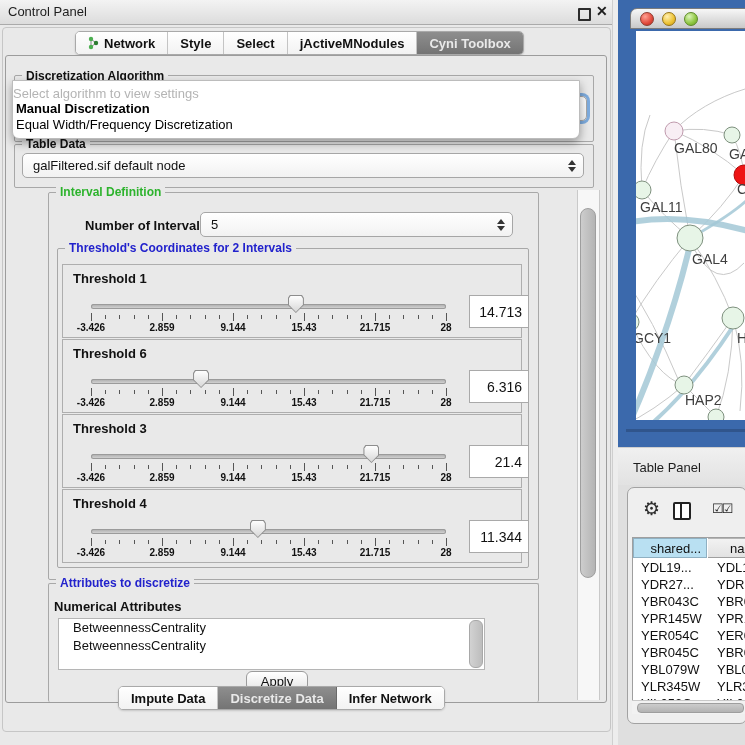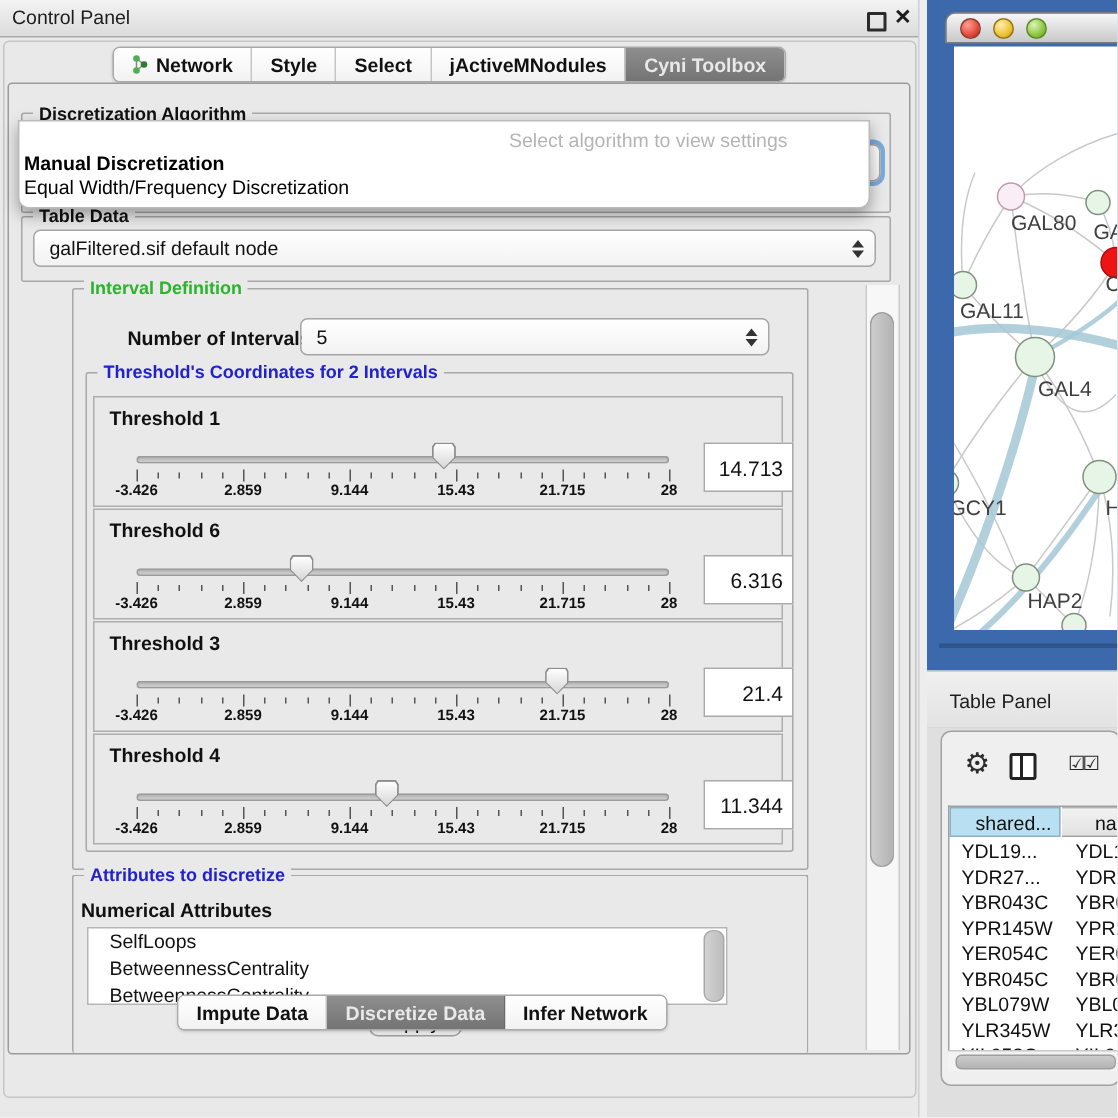--- a/index.html
+++ b/index.html
@@ -26,21 +26,21 @@
   .gt-green{color:#2db32d;}
   .gt-blue{color:#2222cc;}
 
   .combo{position:absolute;background:linear-gradient(#ffffff,#f2f2f2);border:1px solid #a6a6a6;border-radius:5px;font-size:13px;color:#111;display:flex;align-items:center;padding-left:10px;box-shadow:inset 0 1px 0 #fff;}
   .combo .arrows{position:absolute;right:7px;top:50%;transform:translateY(-50%);display:flex;flex-direction:column;gap:2px;}
   .tri-up{width:0;height:0;border-left:4px solid transparent;border-right:4px solid transparent;border-bottom:5px solid #333;}
   .tri-dn{width:0;height:0;border-left:4px solid transparent;border-right:4px solid transparent;border-top:5px solid #333;}
   .combo.focused{box-shadow:0 0 0 3px rgba(88,150,216,.75);}
 
   #algo-popup{left:12px;top:80px;width:566px;height:57px;background:#fff;border:1px solid #bcbcbc;border-radius:0 0 7px 7px;box-shadow:0 4px 10px rgba(0,0,0,.35);z-index:40;}
-  #algo-popup .hint{position:absolute;left:0;top:5px;width:480px;text-align:right;font-size:13px;color:#b4b4b4;margin-left:32px;}
+  #algo-popup .hint{position:absolute;left:0;top:5px;width:480px;text-align:left;font-size:13px;color:#b4b4b4;}
   #algo-popup .opt{position:absolute;left:3px;font-size:13px;color:#000;white-space:nowrap;}
 
   
   .vtrack{position:absolute;background:#f7f7f7;border-left:1px solid #c9c9c9;border-right:1px solid #c9c9c9;}
   .vthumb{position:absolute;border-radius:8px;background:linear-gradient(90deg,#cdcdcd,#b4b4b4);border:1px solid #9e9e9e;}
 
   
   .tbox{position:absolute;left:62px;width:458px;height:72px;background:#e9e9e9;border:1px solid #aeaeae;}
   .tbox .tlabel-main{position:absolute;left:10px;top:6px;font-size:13px;font-weight:700;color:#111;}
   .track{position:absolute;left:28px;top:39px;width:355px;height:5px;border-radius:3px;background:linear-gradient(#a9a9a9,#dadada);box-shadow:inset 0 0 0 1px #9b9b9b;}
@@ -342,30 +342,29 @@
         <div class="vbox">11.344</div>
       </div>
     </div>
 
   <div class="group" style="left:48px;top:583px;width:489px;height:118px;border-bottom:none;">
     <span class="group-title gt-blue">Attributes to discretize</span>
   </div>
   <div class="abs" style="left:54px;top:599px;font-size:13px;font-weight:700;color:#111;">Numerical Attributes</div>
   <div class="abs" id="attr-list">
     <div id="attr-items">
-        <div class="item">SelfLoops</div>
         <div class="item">BetweennessCentrality</div>
         <div class="item">BetweennessCentrality</div>
       </div>
     <div id="attr-scroll"></div>
   </div>
 
   <button class="abs" id="apply-btn">Apply</button>
 
-  <div class="abs" id="bottom-tabs" style="left:118px;top:663px;">
+  <div class="abs" id="bottom-tabs" style="left:118px;top:686px;">
       <div class="segbar">
         <div class="seg">
           <span>Impute Data</span>
         </div>
         <div class="seg sel">
           <span>Discretize Data</span>
         </div>
         <div class="seg">
           <span>Infer Network</span>
         </div>

